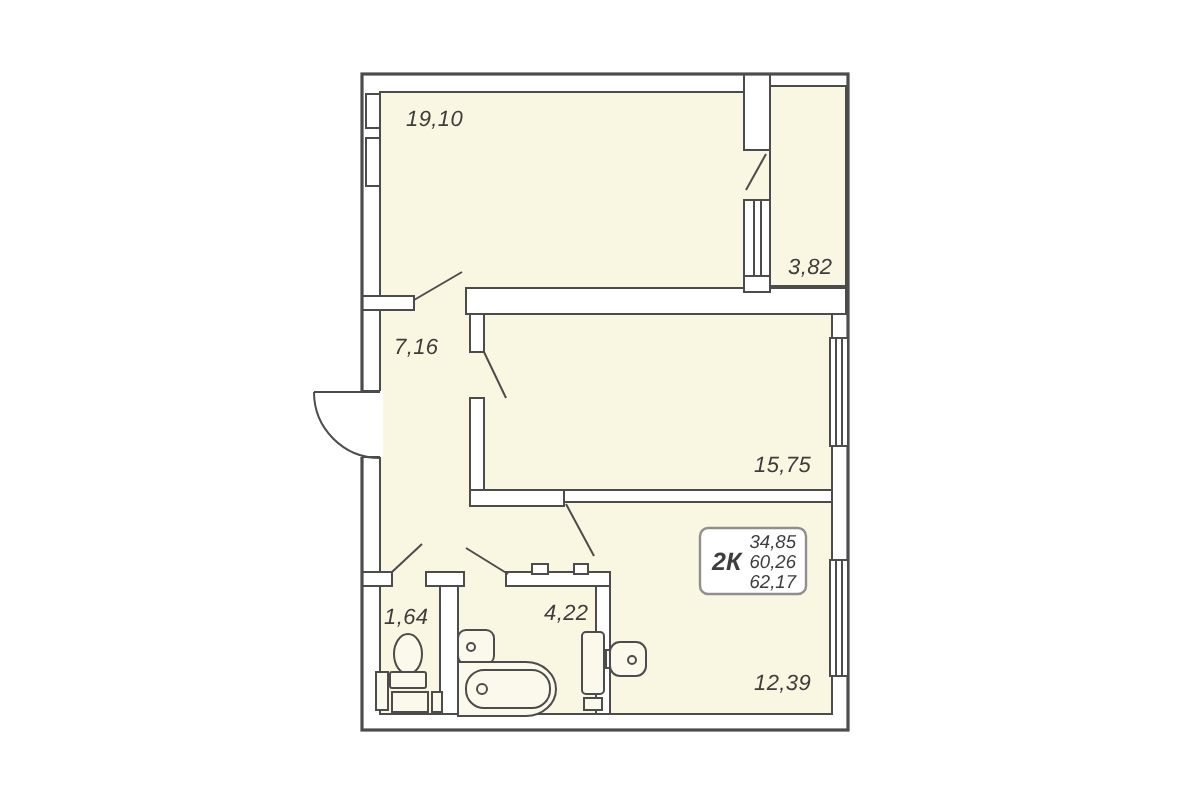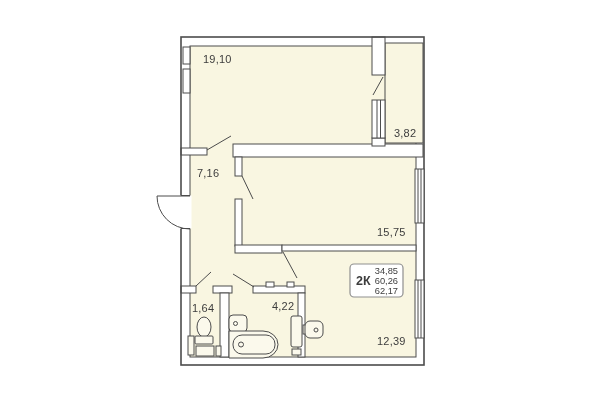--- a/index.html
+++ b/index.html
@@ -1,16 +1,16 @@
 <!DOCTYPE html>
 <html style="--floor-fill: #f9f6e1; --wall-stroke: #4c4c4c; --fixture-fill: #fbf9ec; --text-color: #3d3d3d; --info-box-border: #8f8f8f;"><head>
 <meta charset="utf-8">
 <style>
   html,body{margin:0;padding:0;background:#ffffff;}
-  .stage{position:relative;width:600px;height:400px;background:#ffffff;overflow:hidden;}
+  .stage{position:relative;width:600px;height:400px;background:#ffffff;overflow:hidden;font-style:italic;}
   svg text{font-family:"Liberation Sans","DejaVu Sans",sans-serif;fill:var(--text-color,#3d3d3d);}
   .floor{fill:var(--floor-fill,#f9f6e1);stroke:var(--wall-stroke,#4c4c4c);stroke-width:1;}
   .wall{fill:#ffffff;stroke:var(--wall-stroke,#4c4c4c);stroke-width:1;}
   .outline{fill:none;stroke:var(--wall-stroke,#4c4c4c);stroke-width:1.6;}
   .line{fill:none;stroke:var(--wall-stroke,#4c4c4c);stroke-width:1;}
   .win{fill:#ffffff;stroke:var(--wall-stroke,#4c4c4c);stroke-width:1;}
   .fixture{fill:var(--fixture-fill,#fbf9ec);stroke:var(--wall-stroke,#5a5a5a);stroke-width:1;}
   .erase{fill:#ffffff;stroke:none;}
   .room-label{font-size:11px;letter-spacing:.2px;}
   .info-box{fill:#ffffff;stroke:var(--info-box-border,#8f8f8f);stroke-width:1.2;}

